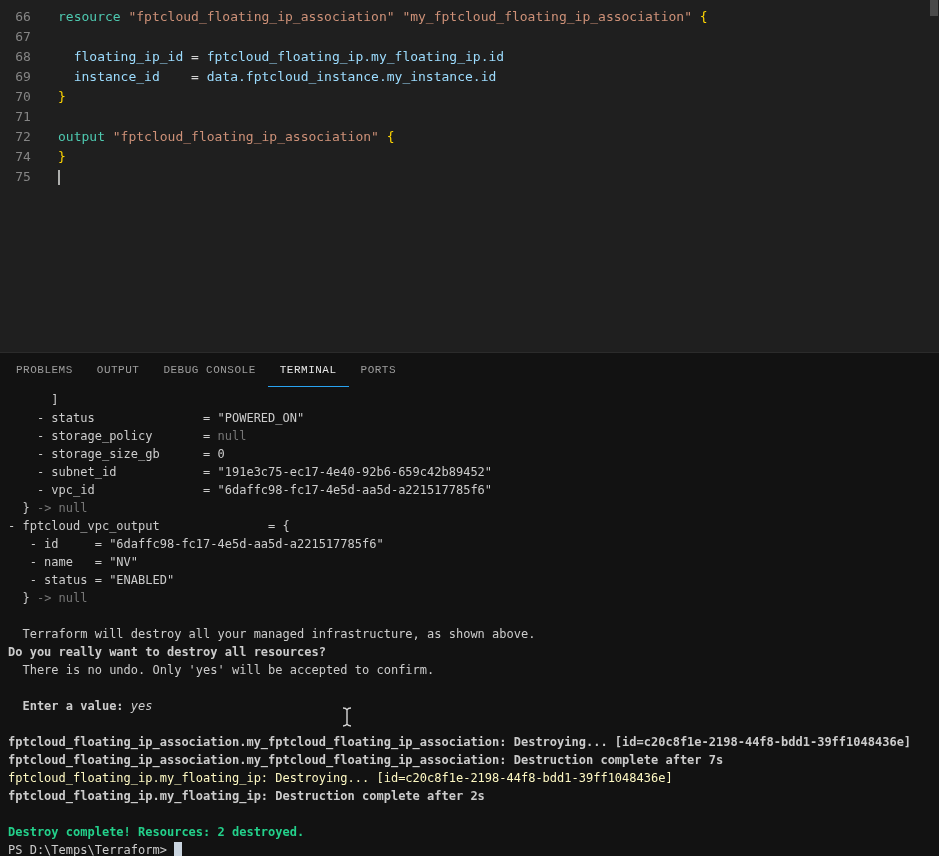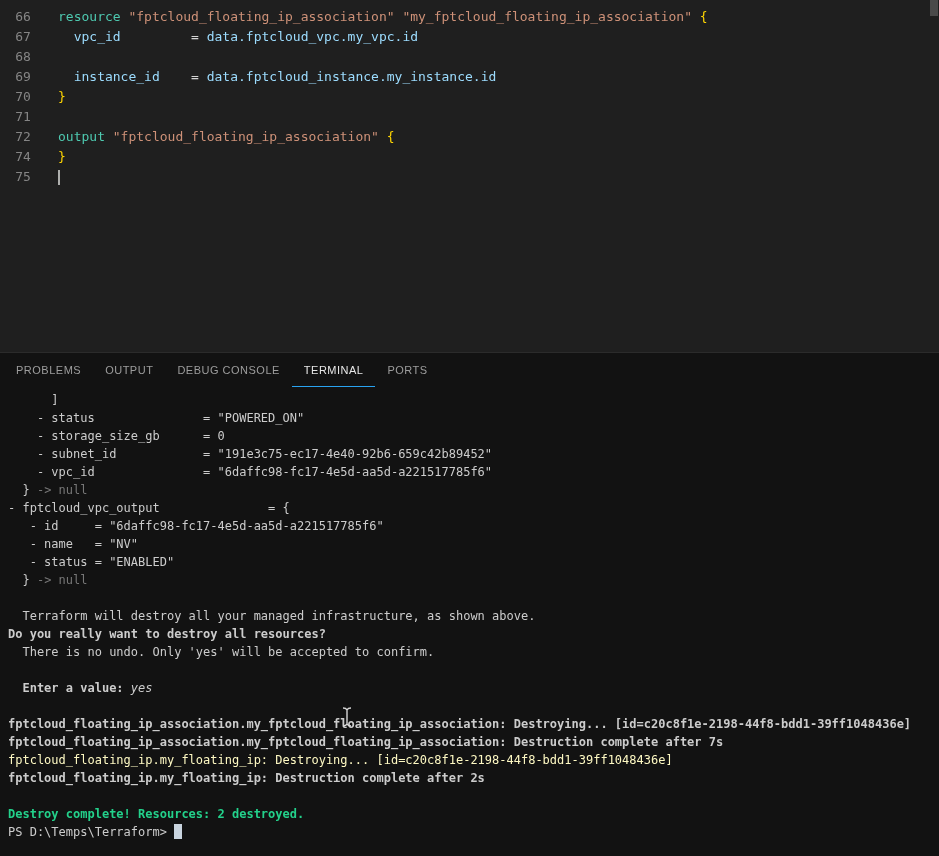--- a/index.html
+++ b/index.html
@@ -12,40 +12,40 @@
   .code-line { display: flex; height: 20px; line-height: 20px; font-size: 13px; white-space: pre; }
   .gutter { display: inline-block; width: 30px; margin-left: 8px; text-align: center; color: #858585; flex: none; }
   .code-text { margin-left: 20px; white-space: pre; }
   .editor-caret { display: inline-block; width: 2px; height: 15px; background: #aeafad; vertical-align: middle; }
   .editor-scrollbar { position: absolute; right: 0; top: 0; width: 10px; height: 352px; }
   .editor-scroll-thumb { position: absolute; right: 1px; top: 0; width: 8px; height: 16px; background: #4a4a4a; }
 
   
   .panel { position: absolute; top: 352px; left: 0; width: 939px; height: 504px; background: #121212; border-top: 1px solid #2b2b2b; }
   .tabbar { display: flex; align-items: stretch; height: 34px; padding-left: 4px; }
-  .tab { display: flex; align-items: center; padding: 0 12px; font-family: Liberation Sans, sans-serif; font-size: 11px; letter-spacing: 0.5px; color: #9d9d9d; border-bottom: 1px solid transparent; cursor: pointer; }
+  .tab { display: flex; align-items: center; padding: 0 12px; font-family: Liberation Mono, monospace; font-size: 11px; letter-spacing: 0.5px; color: #9d9d9d; border-bottom: 1px solid transparent; cursor: pointer; }
   .tab.active { color: #e7e7e7; border-bottom-color: #29a3f1; }
 
   .terminal { padding: 4px 0 0 8px; }
   .term-line { height: 18px; line-height: 18px; font-size: 12px; white-space: pre; color: #cccccc; }
   .term-cursor { display: inline-block; width: 8px; height: 15px; background: #c9d4df; vertical-align: text-bottom; }
 
   
   .mouse-ibeam { position: absolute; left: 340px; top: 706px; pointer-events: none; }
 </style>
 </head>
 <body>
 
 <div class="screen">
 
   <div class="editor">
     <div class="editor-code">
         <div class="code-line"><span class="gutter">66</span><span class="code-text"><span style="color: rgb(78, 201, 176);">resource </span><span style="color: rgb(206, 145, 120);">"fptcloud_floating_ip_association" </span><span style="color: rgb(206, 145, 120);">"my_fptcloud_floating_ip_association" </span><span style="color: rgb(255, 214, 2);">{</span></span></div>
-        <div class="code-line"><span class="gutter">67</span><span class="code-text"><span style="color: rgb(156, 220, 254);">  vpc_id</span><span style="color: rgb(212, 212, 212);">         = </span><span style="color: rgb(156, 220, 254);">data.fptcloud_vpc.my_vpc.id</span></span></div>
-        <div class="code-line"><span class="gutter">68</span></div>
+        <div class="code-line"><span class="gutter">67</span></div>
+        <div class="code-line"><span class="gutter">68</span><span class="code-text"><span style="color: rgb(156, 220, 254);">  floating_ip_id</span><span style="color: rgb(212, 212, 212);"> = </span><span style="color: rgb(156, 220, 254);">fptcloud_floating_ip.my_floating_ip.id</span></span></div>
         <div class="code-line"><span class="gutter">69</span><span class="code-text"><span style="color: rgb(156, 220, 254);">  instance_id</span><span style="color: rgb(212, 212, 212);">    = </span><span style="color: rgb(156, 220, 254);">data.fptcloud_instance.my_instance.id</span></span></div>
         <div class="code-line"><span class="gutter">70</span><span class="code-text"><span style="color: rgb(255, 214, 2);">}</span></span></div>
         <div class="code-line"><span class="gutter">71</span><span class="code-text"></span></div>
         <div class="code-line"><span class="gutter">72</span><span class="code-text"><span style="color: rgb(78, 201, 176);">output </span><span style="color: rgb(206, 145, 120);">"fptcloud_floating_ip_association" </span><span style="color: rgb(255, 214, 2);">{</span></span></div>
         <div class="code-line"><span class="gutter">74</span><span class="code-text"><span style="color: rgb(255, 214, 2);">}</span></span></div>
         <div class="code-line"><span class="gutter">75</span><span class="code-text"><span class="editor-caret"></span></span></div>
       </div>
     <div class="editor-scrollbar">
       <div class="editor-scroll-thumb"></div>
     </div>
@@ -55,20 +55,21 @@
     <div class="tabbar">
         <div class="tab">PROBLEMS</div>
         <div class="tab">OUTPUT</div>
         <div class="tab">DEBUG CONSOLE</div>
         <div class="tab active">TERMINAL</div>
         <div class="tab">PORTS</div>
       </div>
     <div class="terminal">
         <div class="term-line"><span style="color: rgb(204, 204, 204);">      ]</span></div>
         <div class="term-line"><span style="color: rgb(204, 204, 204);">    - status               = "POWERED_ON"</span></div>
+        <div class="term-line"><span style="color: rgb(204, 204, 204);">    - storage_policy       = </span><span style="color: rgb(119, 119, 119);">null</span></div>
         <div class="term-line"><span style="color: rgb(204, 204, 204);">    - storage_size_gb      = 0</span></div>
         <div class="term-line"><span style="color: rgb(204, 204, 204);">    - subnet_id            = "191e3c75-ec17-4e40-92b6-659c42b89452"</span></div>
         <div class="term-line"><span style="color: rgb(204, 204, 204);">    - vpc_id               = "6daffc98-fc17-4e5d-aa5d-a221517785f6"</span></div>
         <div class="term-line"><span style="color: rgb(204, 204, 204);">  } </span><span style="color: rgb(119, 119, 119);">-&gt; null</span></div>
         <div class="term-line"><span style="color: rgb(204, 204, 204);">- fptcloud_vpc_output               = {</span></div>
         <div class="term-line"><span style="color: rgb(204, 204, 204);">   - id     = "6daffc98-fc17-4e5d-aa5d-a221517785f6"</span></div>
         <div class="term-line"><span style="color: rgb(204, 204, 204);">   - name   = "NV"</span></div>
         <div class="term-line"><span style="color: rgb(204, 204, 204);">   - status = "ENABLED"</span></div>
         <div class="term-line"><span style="color: rgb(204, 204, 204);">  } </span><span style="color: rgb(119, 119, 119);">-&gt; null</span></div>
         <div class="term-line"></div>

